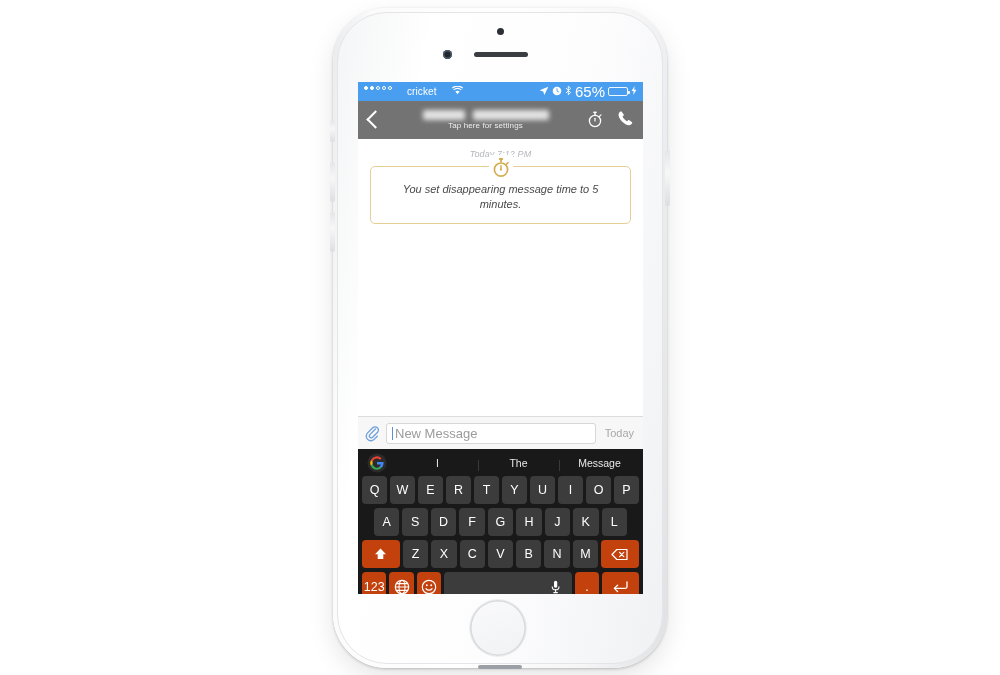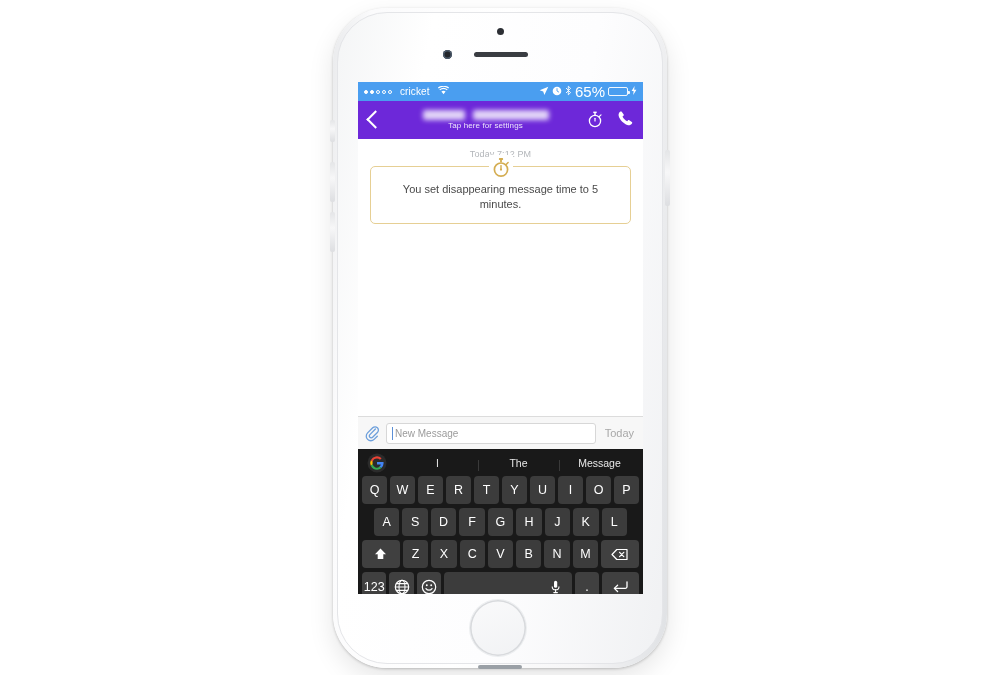--- a/index.html
+++ b/index.html
@@ -116,21 +116,21 @@
     position: relative;
     height: 19px;
     background: #4a9ef0;
     color: #ffffff;
     font-size: 10px;
     display: flex;
     align-items: center;
     padding: 0 6px;
     box-sizing: border-box;
   }
-  .sb-left { display: flex; align-items: center; gap: 8px; }
+  .sb-left { display: flex; align-items: flex-start; gap: 15px; }
   .sig-dots { display: flex; align-items: center; gap: 2px; }
   .sig-dots i {
     display: block; width: 4px; height: 4px; border-radius: 50%;
     border: 1px solid #ffffff; box-sizing: border-box;
   }
   .sig-dots i.on { background: #ffffff; }
   .carrier { font-size: 10px; letter-spacing: 0.1px; }
   .wifi-ico { display: inline-block; line-height: 1; }
   .sb-center {
     position: absolute; left: 0; right: 0; text-align: center;
@@ -153,21 +153,21 @@
     border-radius: 0 1px 1px 0;
   }
   .battery .fill {
     height: 100%; width: 65%; background: #5fdd5f; border-radius: 1px;
   }
 
   
   .nav-bar {
     position: relative;
     height: 38px;
-    background: #6d28d9;
+    background: #737373;
     display: flex;
     align-items: center;
     padding: 0 8px;
     box-sizing: border-box;
   }
   .back-chevron {
     width: 18px; height: 28px; position: relative; cursor: pointer; flex: none;
   }
   .back-chevron::before {
     content: ""; position: absolute; left: 3px; top: 7px;
@@ -195,20 +195,21 @@
   .nav-ico { width: 18px; height: 20px; color: #ffffff; }
   .nav-ico svg { display: block; }
 
   
   .conversation {
     position: relative;
     height: 277px;
     background: #ffffff;
     padding: 10px 8px 0;
     box-sizing: border-box;
+    font-style: italic;
   }
   .day-stamp {
     text-align: center; font-size: 9px; color: #b3b6ba;
     margin-bottom: 7px; letter-spacing: 0.1px;
   }
   .timer-note-wrap { position: relative; margin: 0 4px; }
   .timer-badge {
     position: absolute; left: 50%; top: -11px;
     transform: translateX(-50%);
     width: 24px; height: 24px; background: #ffffff;
@@ -246,21 +247,21 @@
     border: 1px solid #d7d7d7;
     border-radius: 3px;
     display: flex; align-items: center;
     padding: 0 5px;
     box-sizing: border-box;
     position: relative;
   }
   .caret {
     width: 1px; height: 13px; background: #5b8fd6; margin-right: 2px;
   }
-  .msg-placeholder { font-size: 10px; color: #9b9b9b; }
+  .msg-placeholder { font-size: 13px; color: #9b9b9b; }
   .send-btn {
     font-size: 11px; color: #a8a8a8; padding: 0 2px; flex: none;
   }
 
   
   .keyboard {
     background: #191919;
     padding: 0 3px 4px;
     box-sizing: border-box;
     height: 145px;
@@ -288,21 +289,21 @@
     background: #3c3c3c;
     color: #ffffff;
     border-radius: 4px;
     height: 28px;
     display: flex; align-items: center; justify-content: center;
     font-size: 12.5px;
     flex: 1;
     user-select: none;
   }
   .key-row.mid { padding: 0 13px; }
-  .key.fn { background: #404040; }
+  .key.fn { background: #c2410c; }
   .key.wide { flex: 1.5; }
   .key.space { flex: 5.2; position: relative; }
   .key.space .mic {
     position: absolute; right: 12px; top: 50%; transform: translateY(-50%);
   }
   .key svg { display: block; }
   .key-row.bottom .key { height: 29px; }
 </style>
 </head>
 <body>

